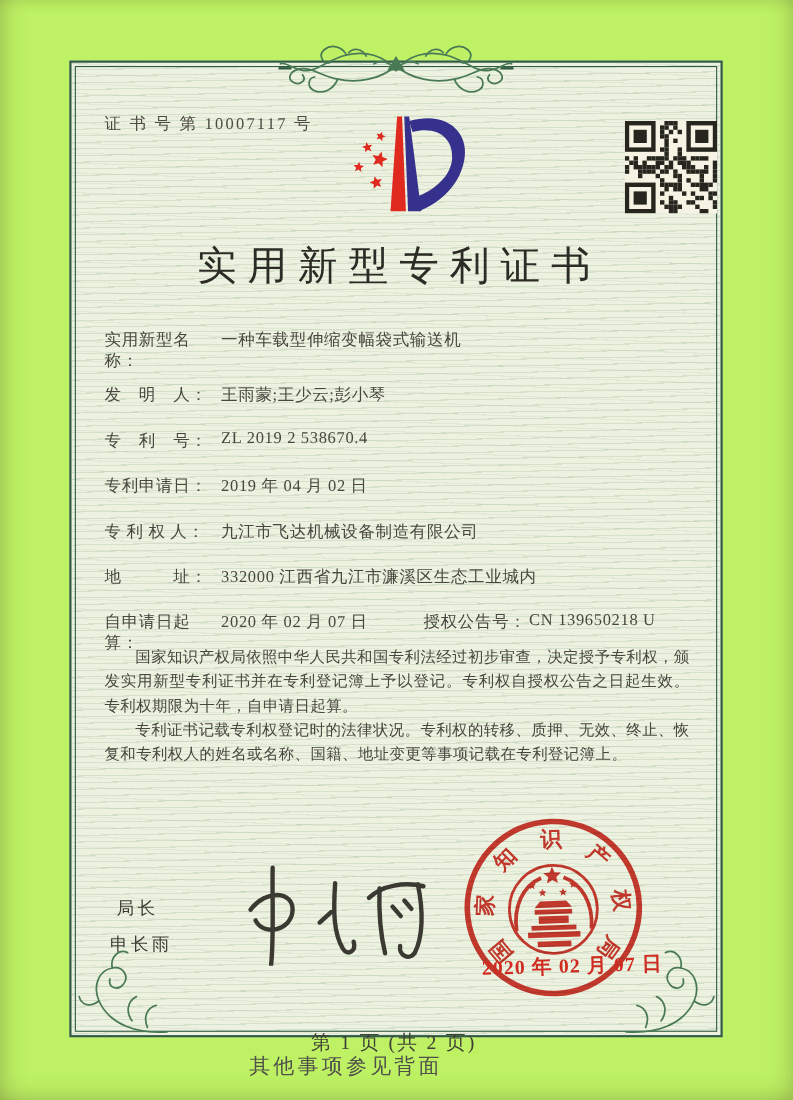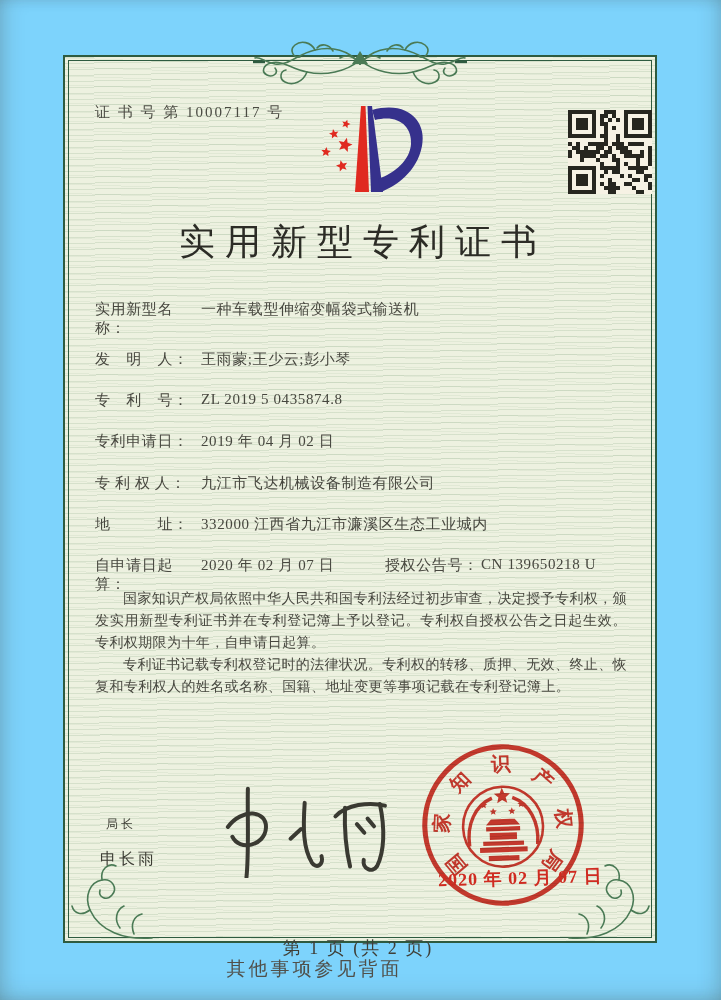--- a/index.html
+++ b/index.html
@@ -1,19 +1,19 @@
 <!DOCTYPE html>
 <html><head>
 <meta charset="utf-8">
 <style>
   html,body{margin:0;padding:0;}
   body{background:#d8d4c8;font-family:"Liberation Serif","DejaVu Serif",serif;}
   .paper{
     position:relative;width:721px;height:1000px;margin:0 auto;overflow:hidden;
-    background:#7dd3fc;
+    background:#bef264;
     box-shadow:inset 14px 0 22px -12px rgba(60,50,30,.25),
                inset -16px 0 22px -14px rgba(60,50,30,.22),
                inset 0 -16px 24px -14px rgba(60,50,30,.20),
                inset 0 10px 16px -12px rgba(60,50,30,.12);
   }
   .frame{
     position:absolute;left:63px;top:55px;width:590px;height:884px;
     border:2.5px solid #2e5b40;
     background-color:#edf1e0;
     background-image:
@@ -26,21 +26,21 @@
   .title{left:63px;top:218px;width:590px;text-align:center;font-size:36px;font-weight:normal;
          color:#2c2c26;letter-spacing:10px;text-indent:10px;}
   .row{left:95px;width:545px;display:flex;font-size:15px;color:#47473f;letter-spacing:.6px;}
   .row .label{width:106px;flex:none;}
   .row .value{flex:1;}
   .pair2{position:absolute;left:290px;top:0;display:flex;}
   .pair2 .label2{width:96px;flex:none;}
   .paras{left:95px;top:588px;width:532px;font-size:14px;line-height:22px;color:#47473f;
          text-align:justify;letter-spacing:.4px;}
   .paras p{margin:0;text-indent:2em;}
-  .sig-title{left:106px;top:816px;font-size:12px;letter-spacing:3px;color:#3c3c34;}
+  .sig-title{left:106px;top:816px;font-size:16px;letter-spacing:3px;color:#3c3c34;}
   .sig-name{left:100px;top:849px;font-size:16px;letter-spacing:3px;color:#3c3c34;text-align:right;}
   .sig-svg{left:198px;top:778px;}
   .seal-svg{left:418px;top:740px;mix-blend-mode:multiply;opacity:.92;transform:rotate(-2deg);}
   .seal-date{left:438px;top:866px;font-size:18px;font-weight:bold;color:#cf2b21;
              letter-spacing:1px;transform:rotate(-1.5deg);}
   .page-info{left:63px;top:936px;width:590px;text-align:center;font-size:18px;color:#3f3f37;letter-spacing:2px;}
   .back-note{left:0;top:956px;width:629px;text-align:center;font-size:19px;color:#50504a;letter-spacing:3px;}
   .logo-svg{left:300px;top:100px;}
   .qr{left:568px;top:110px;background:#f6f2e4;padding:0;}
   .top-ornament{left:253px;top:30px;}
@@ -244,21 +244,21 @@
   <div class="abs row" style="top:300px">
     <span class="label">实用新型名称：</span>
     <span class="value">一种车载型伸缩变幅袋式输送机</span>
   </div>
   <div class="abs row" style="top:350px">
     <span class="label">发　明　人：</span>
     <span class="value">王雨蒙;王少云;彭小琴</span>
   </div>
   <div class="abs row" style="top:391px">
     <span class="label">专　利　号：</span>
-    <span class="value">ZL 2019 5 0435874.8</span>
+    <span class="value">ZL 2019 2 538670.4</span>
   </div>
   <div class="abs row" style="top:432px">
     <span class="label">专利申请日：</span>
     <span class="value">2019 年 04 月 02 日</span>
   </div>
   <div class="abs row" style="top:474px">
     <span class="label">专 利 权 人：</span>
     <span class="value">九江市飞达机械设备制造有限公司</span>
   </div>
   <div class="abs row" style="top:515px">

